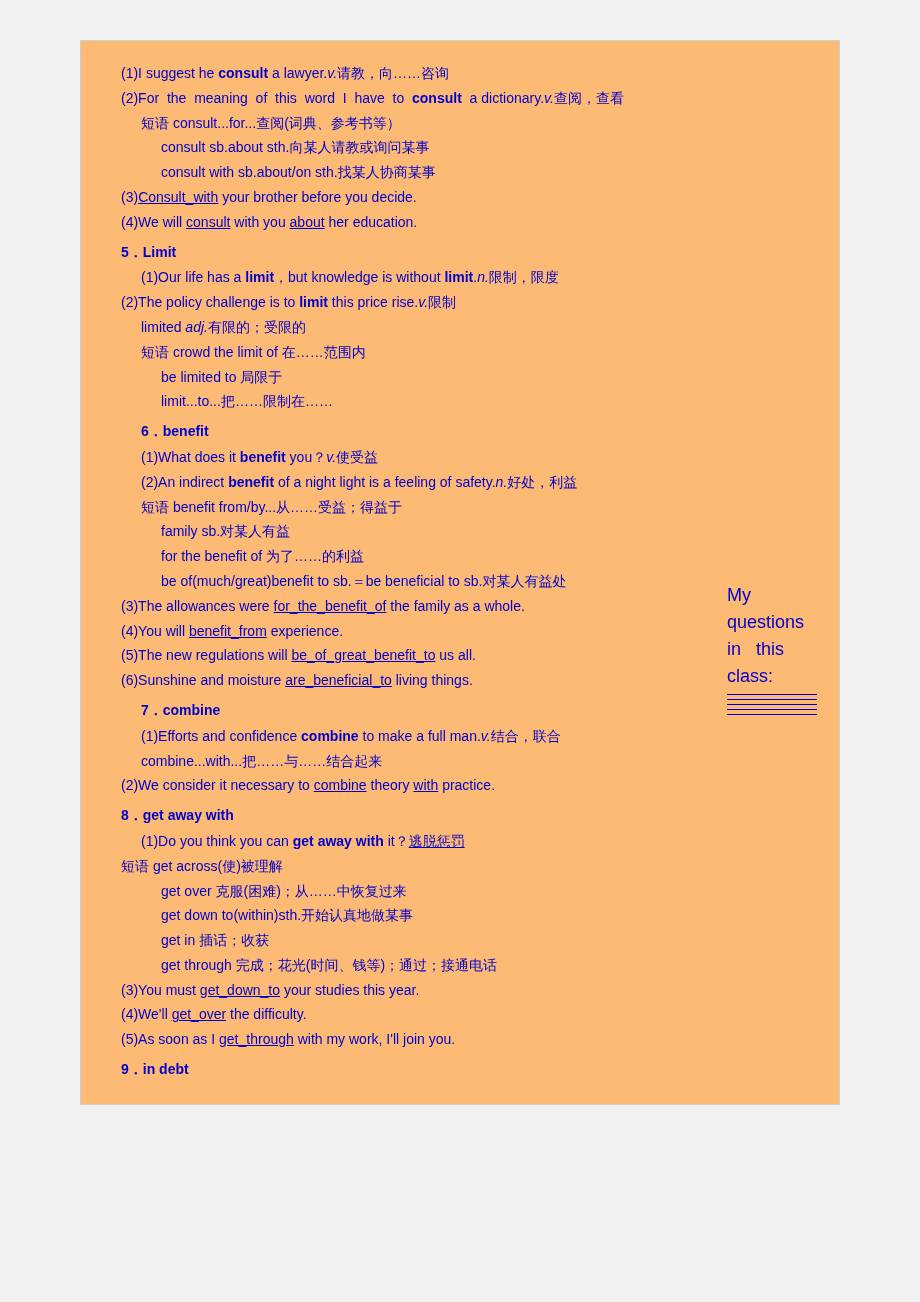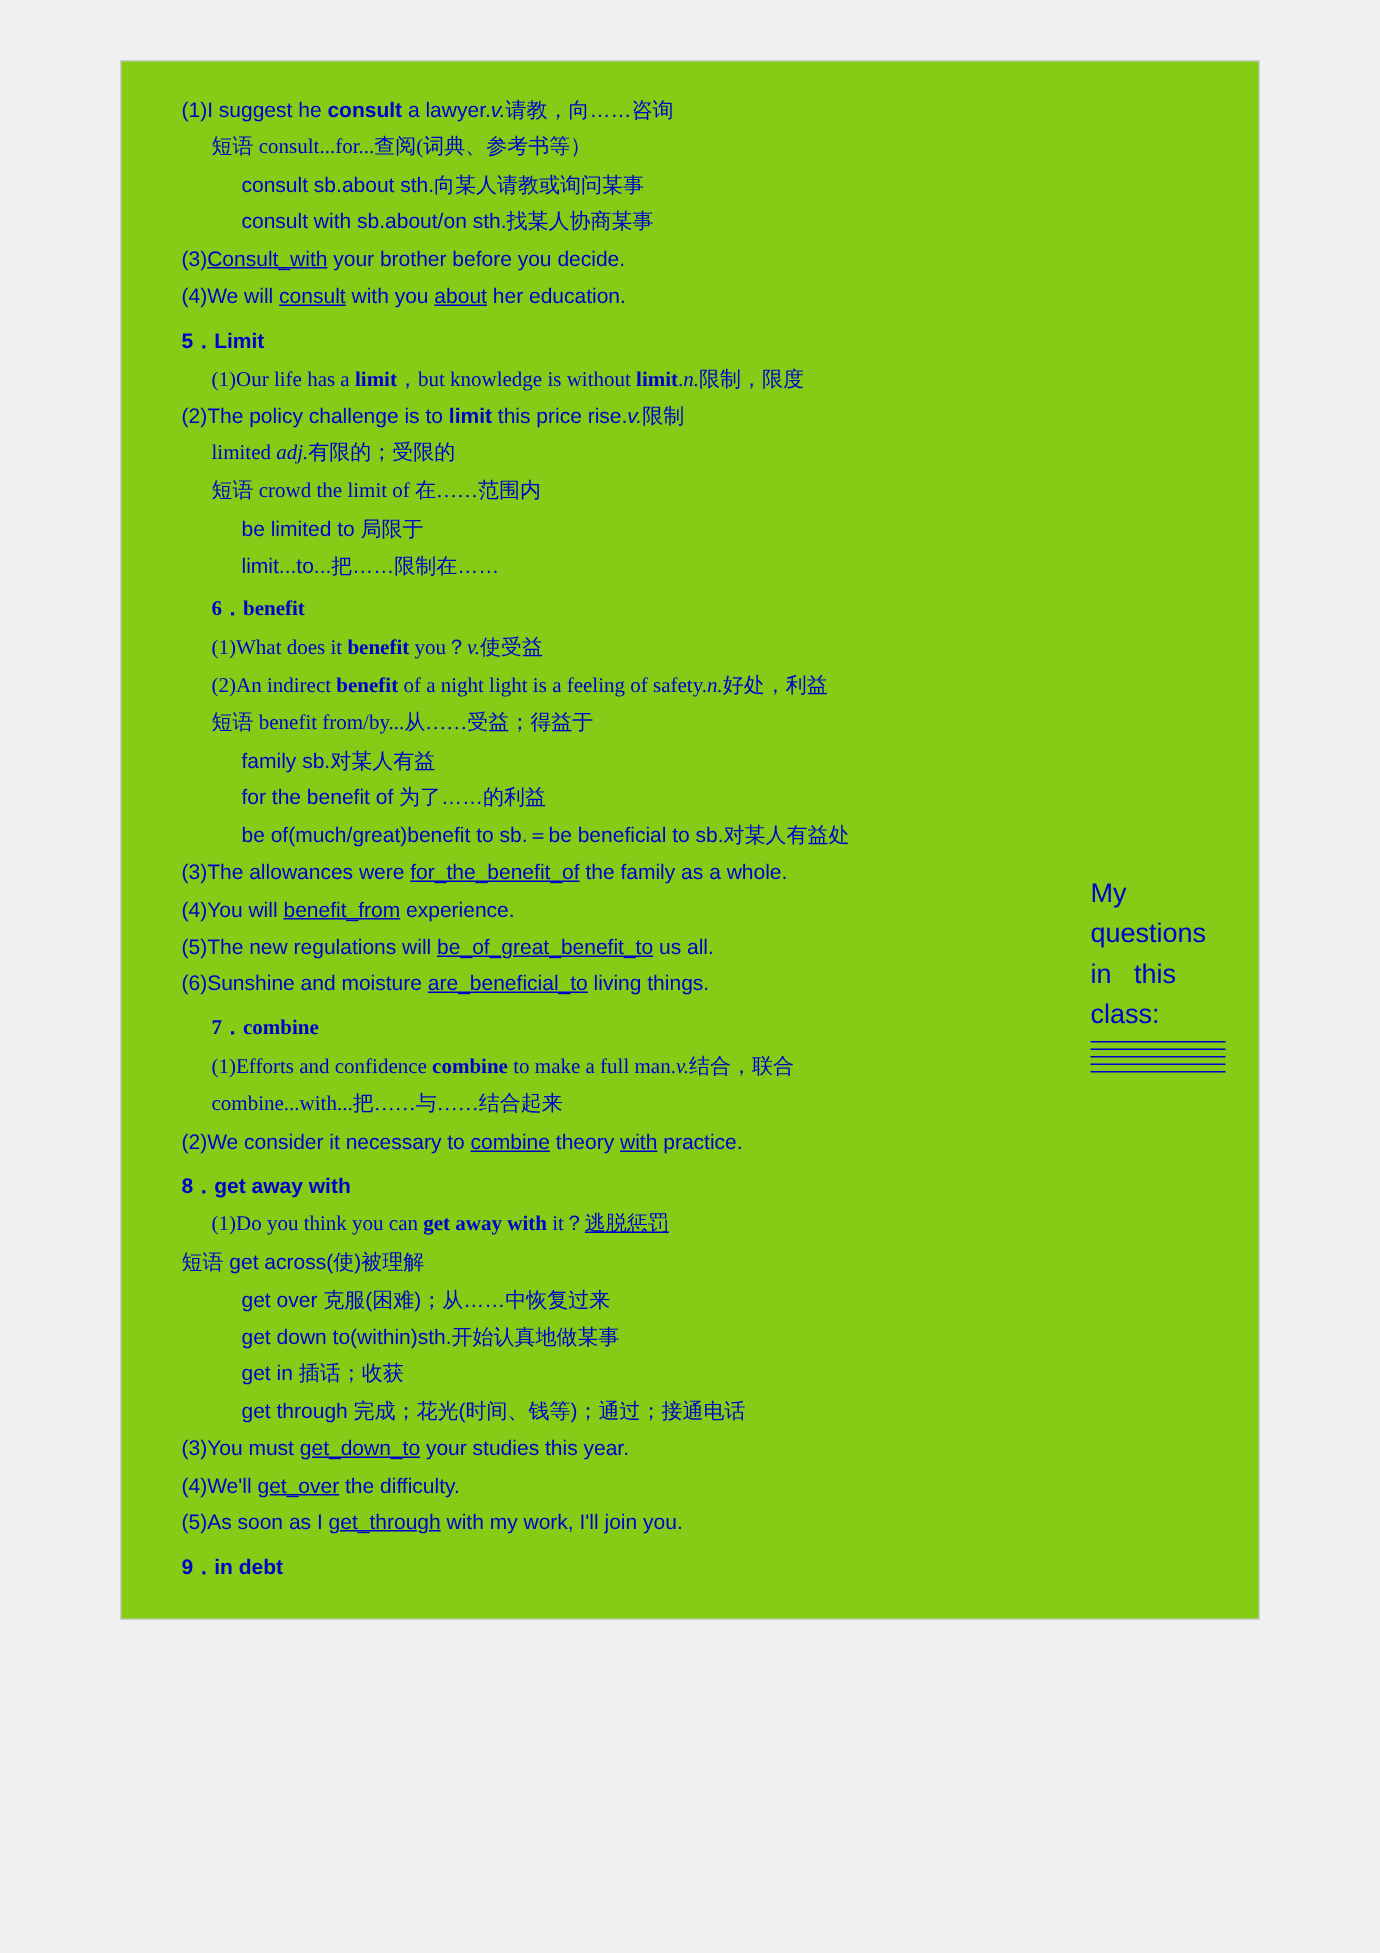--- a/index.html
+++ b/index.html
@@ -5,21 +5,21 @@
     * { margin: 0; padding: 0; box-sizing: border-box; }
     body {
       background: #f0f0f0;
       font-family: Arial, sans-serif;
       display: flex;
       justify-content: center;
       padding: 40px 20px;
     }
     .page-container {
       width: 760px;
-      background: #84cc16;
+      background: #fdba74;
       border: 1px solid #ccc;
       padding: 20px 10px;
       position: relative;
     }
     .content-area {
       display: flex;
       gap: 0;
     }
     .main-content {
       flex: 1;
@@ -42,32 +42,33 @@
     }
     .bold { font-weight: bold; }
     .italic { font-style: italic; }
     .underline { text-decoration: underline; }
     .section-header {
       font-weight: bold;
       margin-top: 6px;
       margin-bottom: 2px;
     }
     .indent1 { padding-left: 20px; }
-    .indent2 { padding-left: 40px; font-family: Liberation Serif, serif; }
+    .indent2 { padding-left: 40px; }
     .indent3 { padding-left: 60px; }
     p { margin: 1px 0; }
   </style>
 </head>
 <body>
 
 <div class="page-container">
   <div class="content-area">
     <div class="main-content">
 
       <p class="indent1">(1)I suggest he <span class="bold">consult</span> a lawyer.<span class="italic">v.</span>请教，向……咨询</p>
+      <p class="indent1">(2)For&nbsp; the&nbsp; meaning&nbsp; of&nbsp; this&nbsp; word&nbsp; I&nbsp; have&nbsp; to&nbsp; <span class="bold">consult</span>&nbsp; a dictionary.<span class="italic">v.</span>查阅，查看</p>
       <p class="indent2">短语 consult...for...查阅(词典、参考书等）</p>
       <p class="indent3">consult sb.about sth.向某人请教或询问某事</p>
       <p class="indent3">consult with sb.about/on sth.找某人协商某事</p>
       <p class="indent1">(3)<span class="underline">Consult_with</span> your brother before you decide.</p>
       <p class="indent1">(4)We will <span class="underline">consult</span> with you <span class="underline">about</span> her education.</p>
 
       <p class="section-header indent1">5．<span class="bold">Limit</span></p>
       <p class="indent2">(1)Our life has a <span class="bold">limit</span>，but knowledge is without <span class="bold">limit</span>.<span class="italic">n.</span>限制，限度</p>
       <p class="indent1">(2)The policy challenge is to <span class="bold">limit</span> this price rise.<span class="italic">v.</span>限制</p>
       <p class="indent2">limited <span class="italic">adj.</span>有限的；受限的</p>

